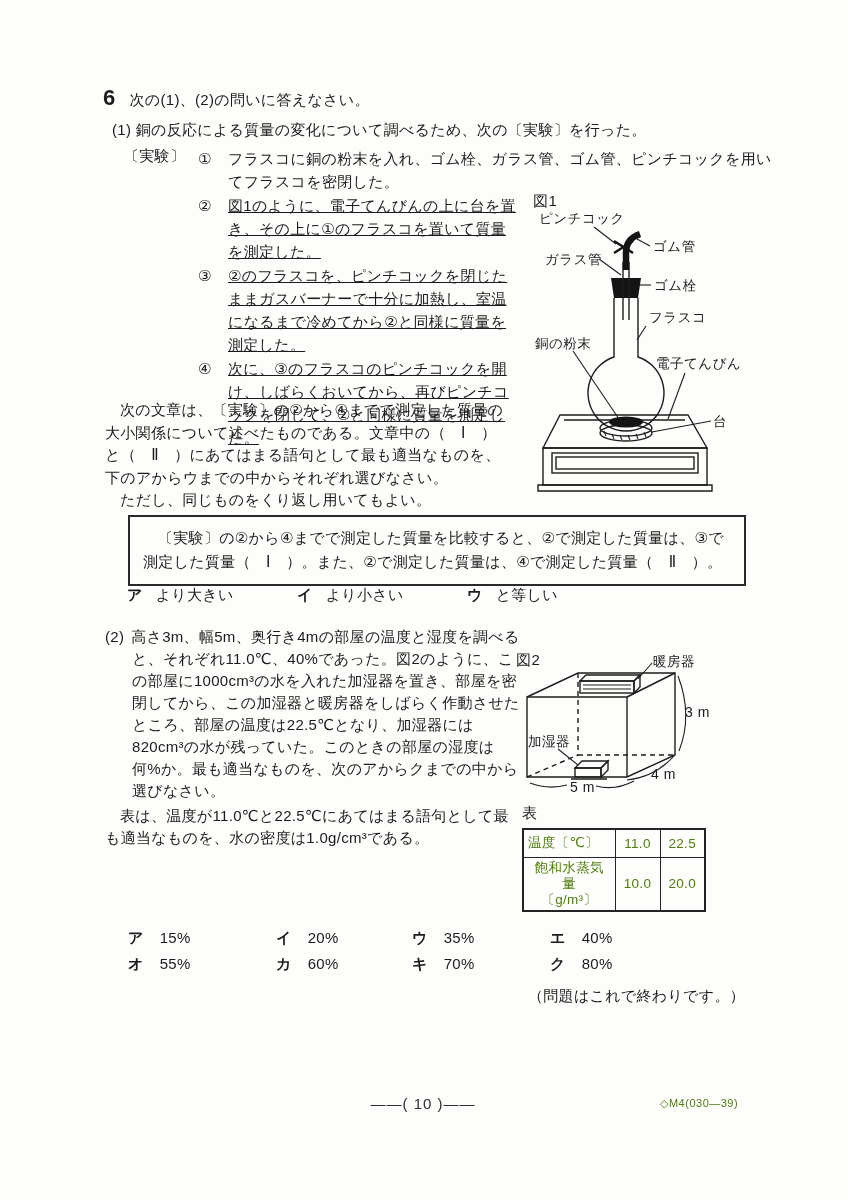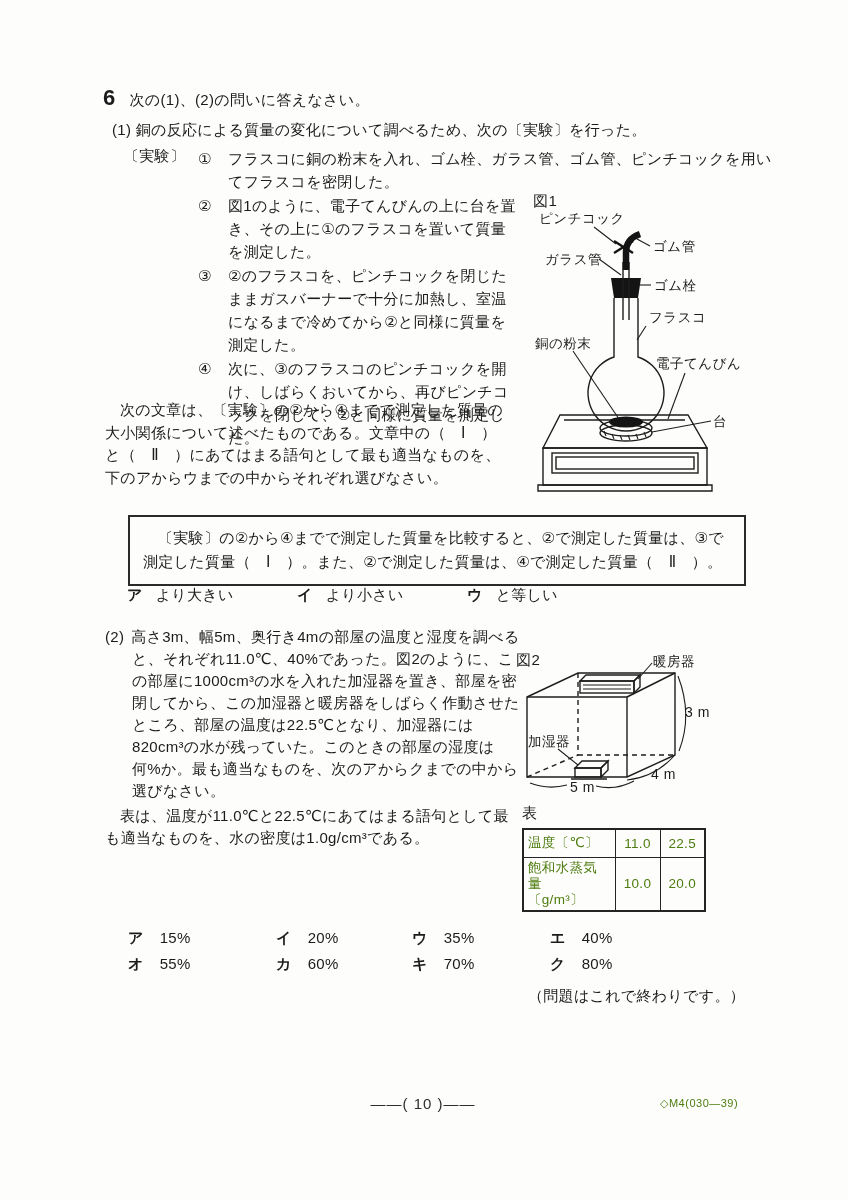--- a/index.html
+++ b/index.html
@@ -15,21 +15,21 @@
   .q-number { font-size:22px; font-weight:bold; line-height:20px; }
   .q-header-text { padding-top:3px; }
 
   .q1-intro { left:112px; top:121px; }
   .exp-label { left:124px; top:147px; }
 
   .steps { left:198px; top:147px; width:575px; }
   .step { display:flex; line-height:23px; margin-bottom:1px; }
   .step-num { width:30px; flex:0 0 30px; }
   .step-text { width:545px; }
-  .step.narrow .step-text { width:292px; }
+  .step.narrow .step-text { width:292px;text-decoration:underline; }
 
   .q1-inst { left:105px; top:399px; width:402px; line-height:22.5px; }
   .q1-inst p { text-indent:1em; }
 
   .q1-box {
     left:128px; top:515px; width:618px;
     border:2px solid #2a2a2a; padding:9px 13px 10px;
     line-height:24px; background:#fdfdfb;
   }
   .q1-box p { text-indent:1em; }
@@ -62,21 +62,21 @@
   .table-caption { font-size:15px; margin-bottom:5px; }
   table.data { border-collapse:collapse; background:#fdfdfb; }
   table.data td {
     border:1.7px solid #242424; font-size:13.5px; color:#4d7c0f;
     vertical-align:middle; padding:2px 4px;
   }
   table.data { border:2.2px solid #242424; }
   td.lab { width:92px; text-align:left; }
   td.val { width:45px; text-align:center; font-size:14px; }
   tr.r1 td { height:28px; }
-  tr.r2 td { height:50px; }
+  tr.r2 td { height:50px;text-align:center; }
   .two-line { line-height:16px; display:block; }
 </style>
 </head>
 <body>
 
 <div class="page">
 
   <div class="abs q-header">
     <span class="q-number">6</span>
     <span class="q-header-text">次の(1)、(2)の問いに答えなさい。</span>
@@ -158,20 +158,21 @@
     <text x="30" y="74" font-size="13.5">ガラス管</text>
     <text x="139" y="100" font-size="13.5">ゴム栓</text>
     <text x="134" y="132" font-size="13.5">フラスコ</text>
     <text x="20" y="158" font-size="13.5">銅の粉末</text>
     <text x="141" y="178" font-size="13.5">電子てんびん</text>
     <text x="198" y="236" font-size="13.5">台</text>
   </svg>
 
   <div class="abs q1-inst">
     <p>次の文章は、〔実験〕の②から④までで測定した質量の大小関係について述べたものである。文章中の（　Ⅰ　）と（　Ⅱ　）にあてはまる語句として最も適当なものを、下のアからウまでの中からそれぞれ選びなさい。</p>
+    <p>ただし、同じものをくり返し用いてもよい。</p>
   </div>
 
   <div class="abs q1-box">
     <p>〔実験〕の②から④までで測定した質量を比較すると、②で測定した質量は、③で測定した質量（　Ⅰ　）。また、②で測定した質量は、④で測定した質量（　Ⅱ　）。</p>
   </div>
 
   <div class="abs q1-choices">
     <div class="choice">
       <span class="choice-letter">ア</span>
       <span>より大きい</span>

